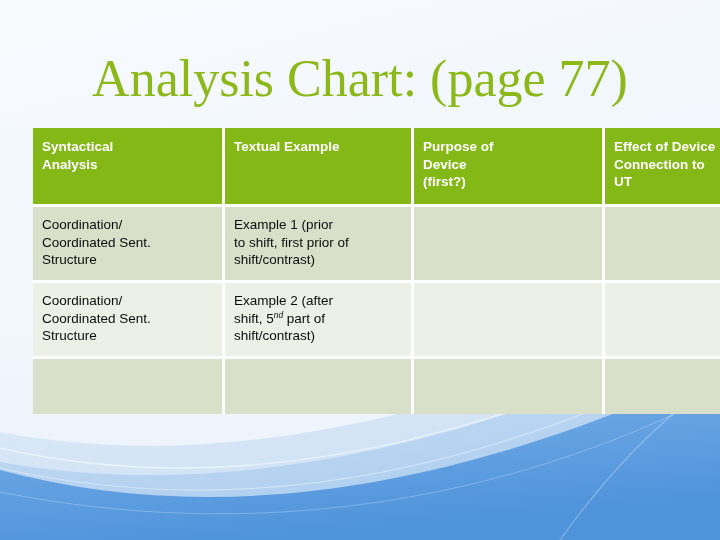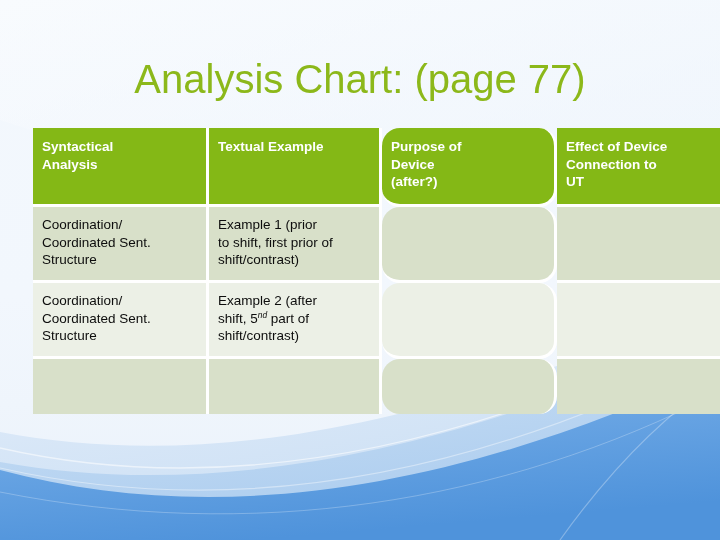--- a/index.html
+++ b/index.html
@@ -32,42 +32,43 @@
     pointer-events: none;
   }
 
   
   #title {
     position: absolute;
     left: 36px;
     top: 56px;
     width: 648px;
     text-align: center;
-    font-size: 40px;
+    font-size: 52px;
     line-height: 46px;
     font-weight: 400;
     color: #8cb81a;
     letter-spacing: 0px;
     white-space: nowrap;
+    font-family: Liberation Serif, serif;
   }
 
   
   #chart-table {
     position: absolute;
     left: 33px;
     top: 128px;
     width: 653px;
     border-collapse: separate;
     border-spacing: 0;
     table-layout: fixed;
   }
 
   #chart-table td {
     vertical-align: top;
-    padding: 9px 0 9px 9px;
+    padding: 9px 16px 9px 9px;
     font-size: 13.5px;
     line-height: 17.5px;
     color: #0d0d0d;
     border-right: 3px solid #ffffff;
     border-bottom: 3px solid #ffffff;
     overflow: hidden;
   }
   #chart-table td.last-col {
     border-right: none;
   }
@@ -91,21 +92,21 @@
     background: #ecf0e6;
     height: 55px;
   }
   #chart-table tbody tr.row-c td {
     background: #d8e0c9;
     height: 37px;
   }
 
   .col1 { width: 164px; }
   .col2 { width: 161px; }
-  .col3 { width: 163px; border-radius: 18px; }
+  .col3 { width: 163px; }
   .col4 { width: 165px; }
 
   sup {
     font-size: 0.62em;
     vertical-align: super;
     line-height: 0;
     font-style: italic;
   }
 
   .cellline { display: block; }
@@ -158,21 +159,21 @@
         <td class="col1">
           <span class="cellline">Syntactical</span>
           <span class="cellline">Analysis</span>
         </td>
         <td class="col2">
           <span class="cellline">Textual Example</span>
         </td>
         <td class="col3">
           <span class="cellline">Purpose of</span>
           <span class="cellline">Device</span>
-          <span class="cellline">(after?)</span>
+          <span class="cellline">(first?)</span>
         </td>
         <td class="col4 last-col">
           <span class="cellline">Effect of Device</span>
           <span class="cellline">Connection to</span>
           <span class="cellline">UT</span>
         </td>
       </tr>
     </thead>
     <tbody>
 

